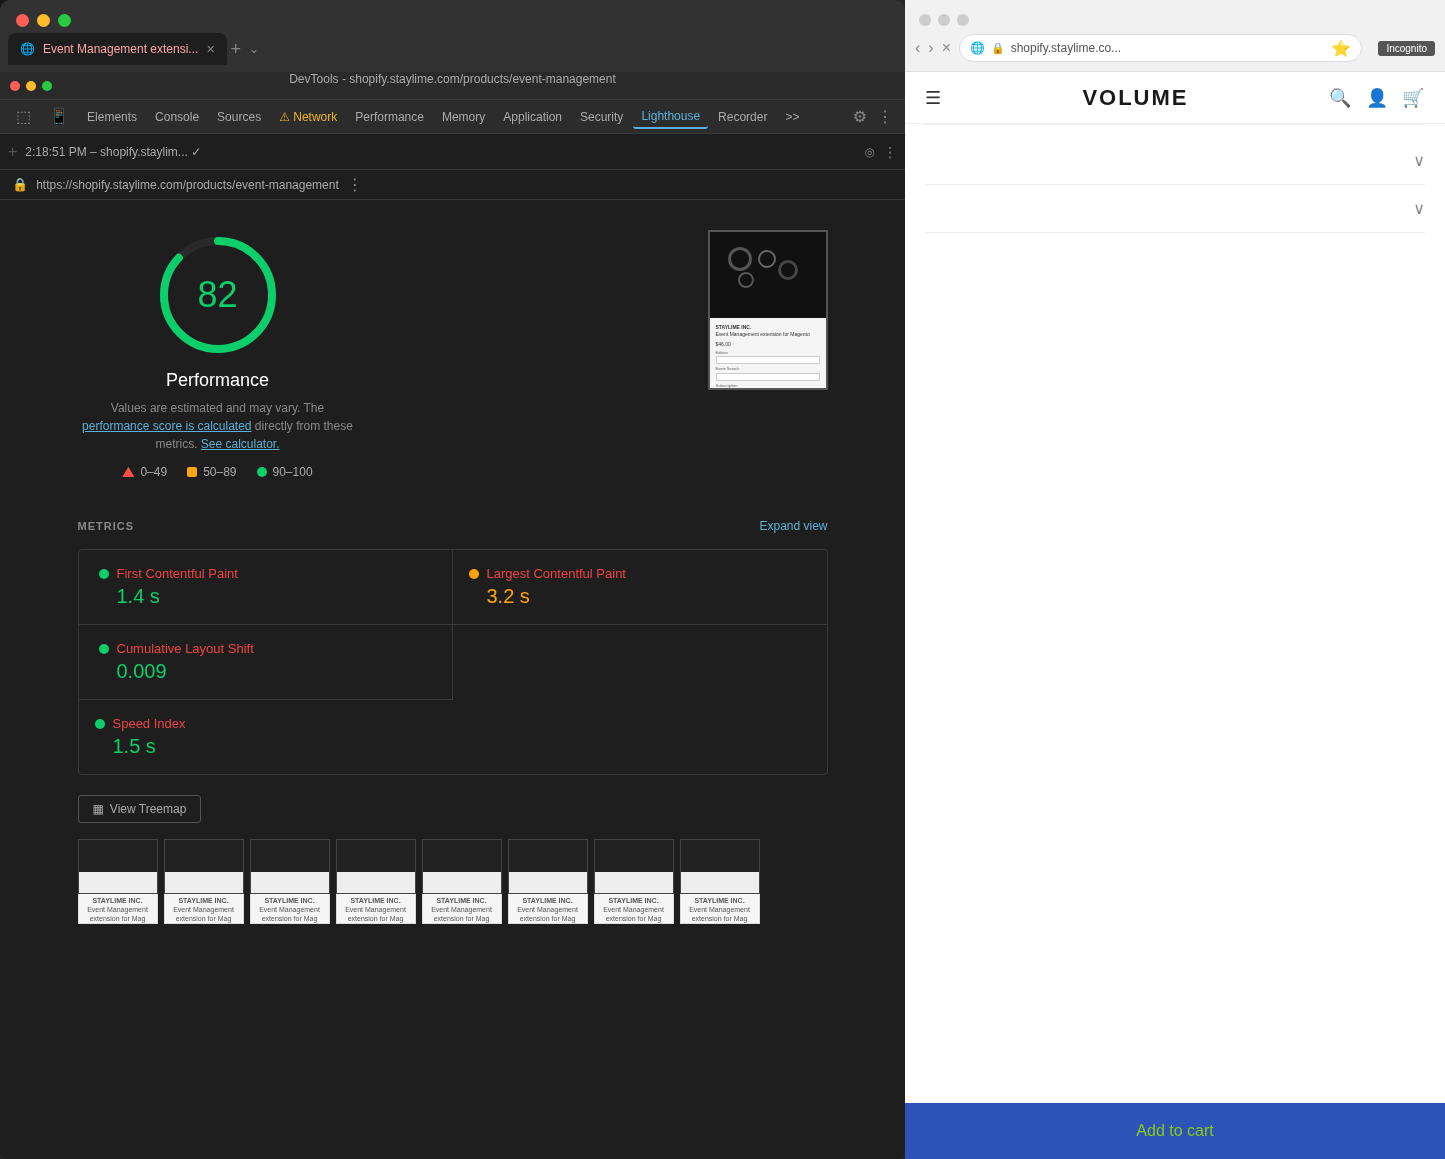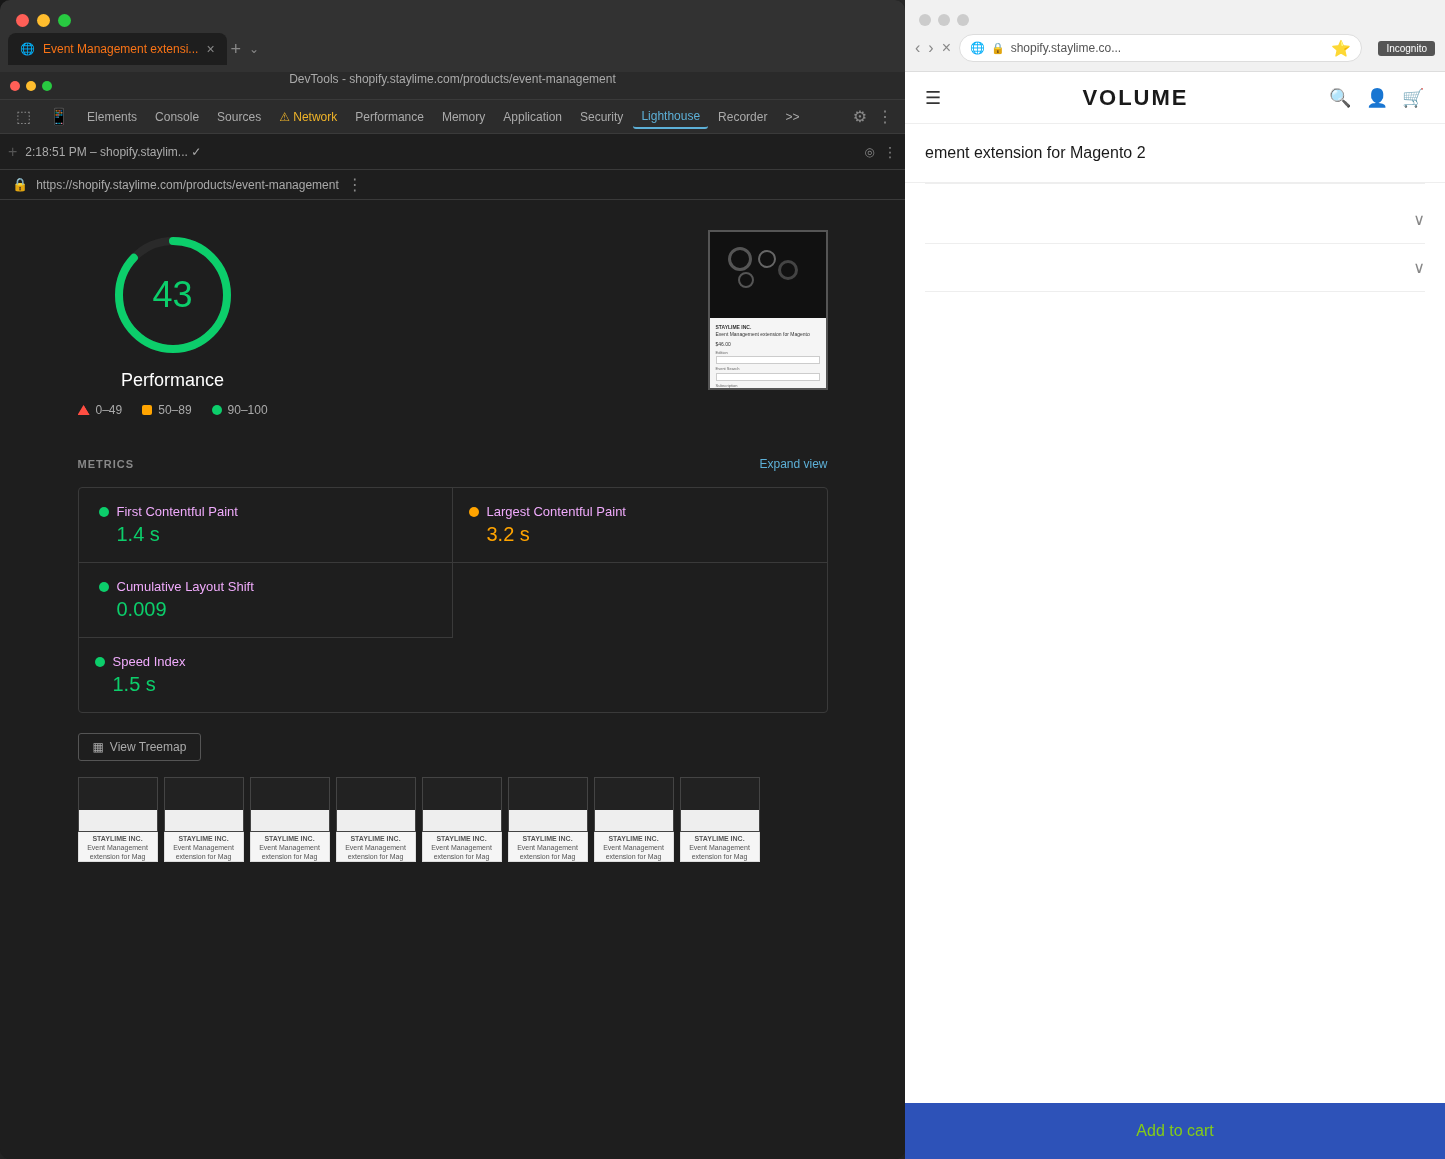--- a/index.html
+++ b/index.html
@@ -51,21 +51,21 @@
       display: flex;
       align-items: center;
       gap: 8px;
       font-size: 12px;
       color: #ccc;
       min-width: 200px;
       max-width: 240px;
     }
     .browser-tab-title {
       font-size: 12px;
-      color: #f97316;
+      color: #fca5a5;
       white-space: nowrap;
       overflow: hidden;
       text-overflow: ellipsis;
     }
     .tab-close {
       font-size: 14px;
       color: #888;
       cursor: pointer;
       margin-left: auto;
     }
@@ -320,21 +320,21 @@
     }
     .metric-dot {
       width: 10px; height: 10px;
       border-radius: 50%;
       flex-shrink: 0;
     }
     .dot-green-color { background: #0cce6b; }
     .dot-orange-color { background: #ffa400; }
     .metric-name {
       font-size: 13px;
-      color: #f0abfc;
+      color: #ef4444;
     }
     .metric-value {
       font-size: 20px;
       font-weight: 400;
       margin-left: 18px;
     }
     .value-green { color: #0cce6b; }
     .value-orange { color: #ffa400; }
 
     .view-treemap-section {
@@ -705,25 +705,31 @@
       <div class="performance-score-section">
         <div class="score-container">
 
           <div class="score-circle">
             <svg width="130" height="130" viewBox="0 0 130 130">
 
               <circle cx="65" cy="65" r="54" fill="none" stroke="#2a2a2a" stroke-width="8"></circle>
 
               <circle cx="65" cy="65" r="54" fill="none" stroke="#0cce6b" stroke-width="8" stroke-dasharray="317" stroke-dashoffset="22" stroke-linecap="round"></circle>
             </svg>
-            <span class="score-number">43</span>
+            <span class="score-number">82</span>
           </div>
 
           <div class="performance-label">Performance</div>
 
+          <div class="description-text">
+            <span>Values are estimated and may vary. The</span>
+            <a href="#">performance score is calculated</a>
+            <span>directly from these metrics.</span>
+            <a href="#">See calculator.</a>
+          </div>
 
           <div class="score-legend">
             <div class="legend-item">
               <div class="dot-red"></div>
               <span>0–49</span>
             </div>
             <div class="legend-item">
               <div class="legend-dot dot-orange"></div>
               <span>50–89</span>
             </div>
@@ -934,23 +940,20 @@
     <div class="site-icons">
       <span class="site-icon">🔍</span>
       <span class="site-icon">👤</span>
       <span class="site-icon">🛒</span>
     </div>
   </div>
 
   <div class="shopify-product-content">
     <div class="product-main">
 
-      <div class="product-title-section">
-        <div class="product-main-title">ement extension for Magento 2</div>
-      </div>
 
       <div style="height:1px; background:#eee; margin:0 20px;"></div>
 
       <div class="product-options">
         <div class="option-row">
           <span class="option-label"></span>
           <span class="option-chevron">∨</span>
         </div>
         <div class="option-row">
           <span class="option-label"></span>

